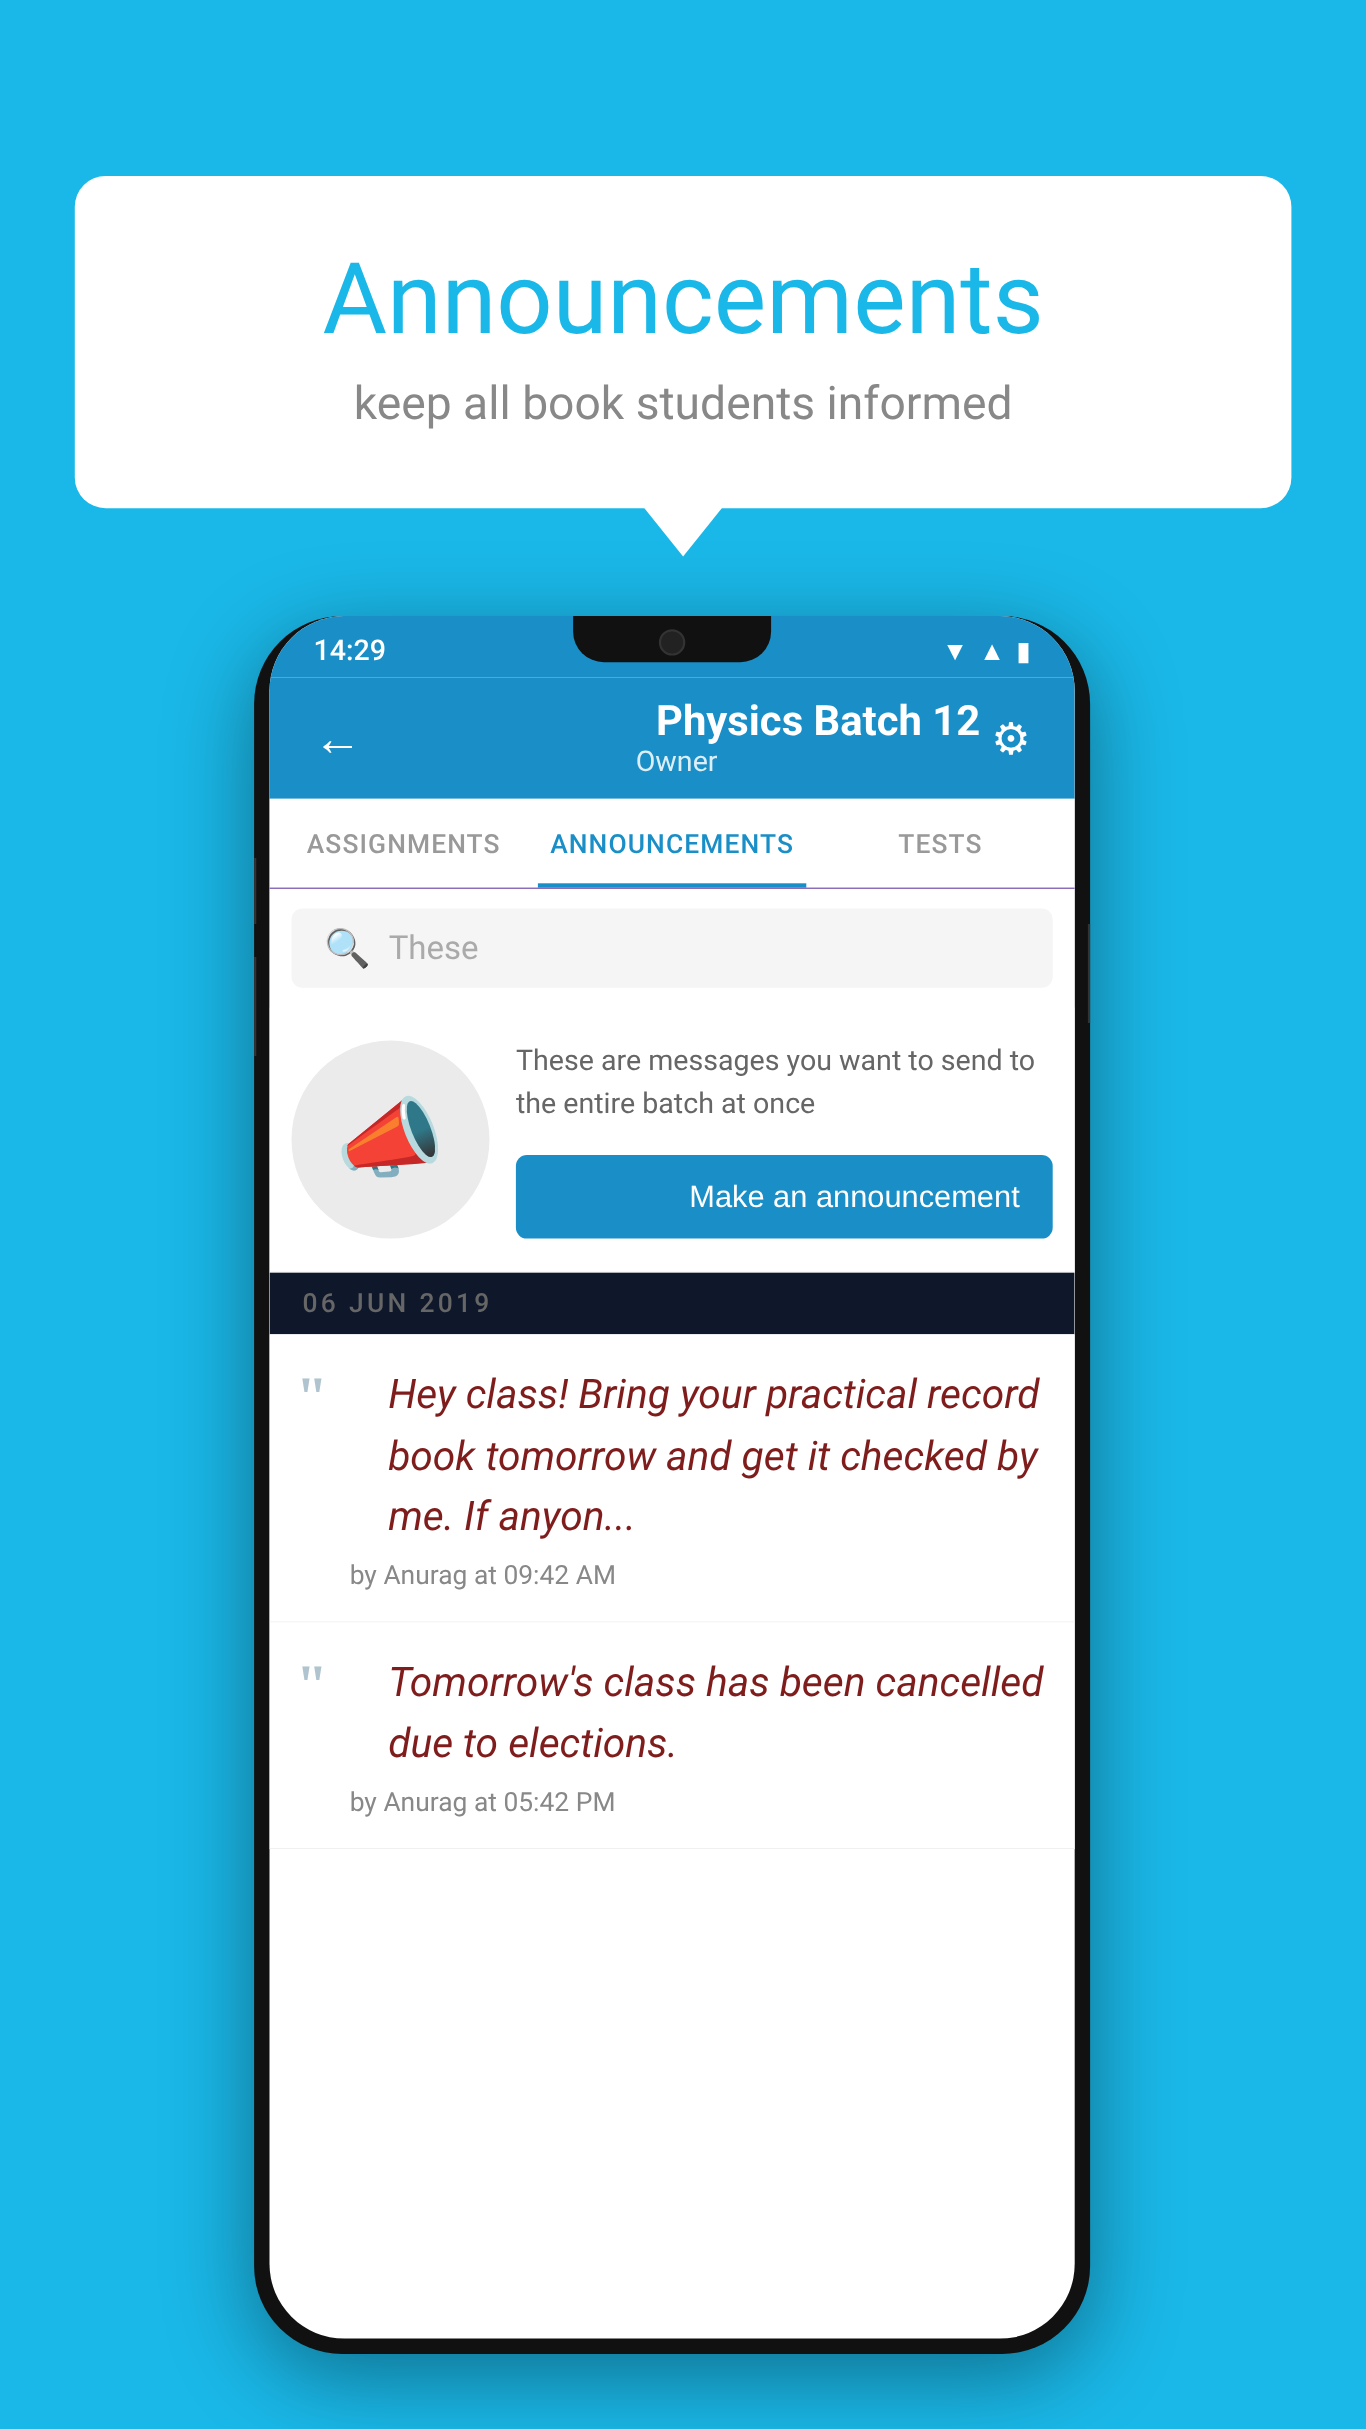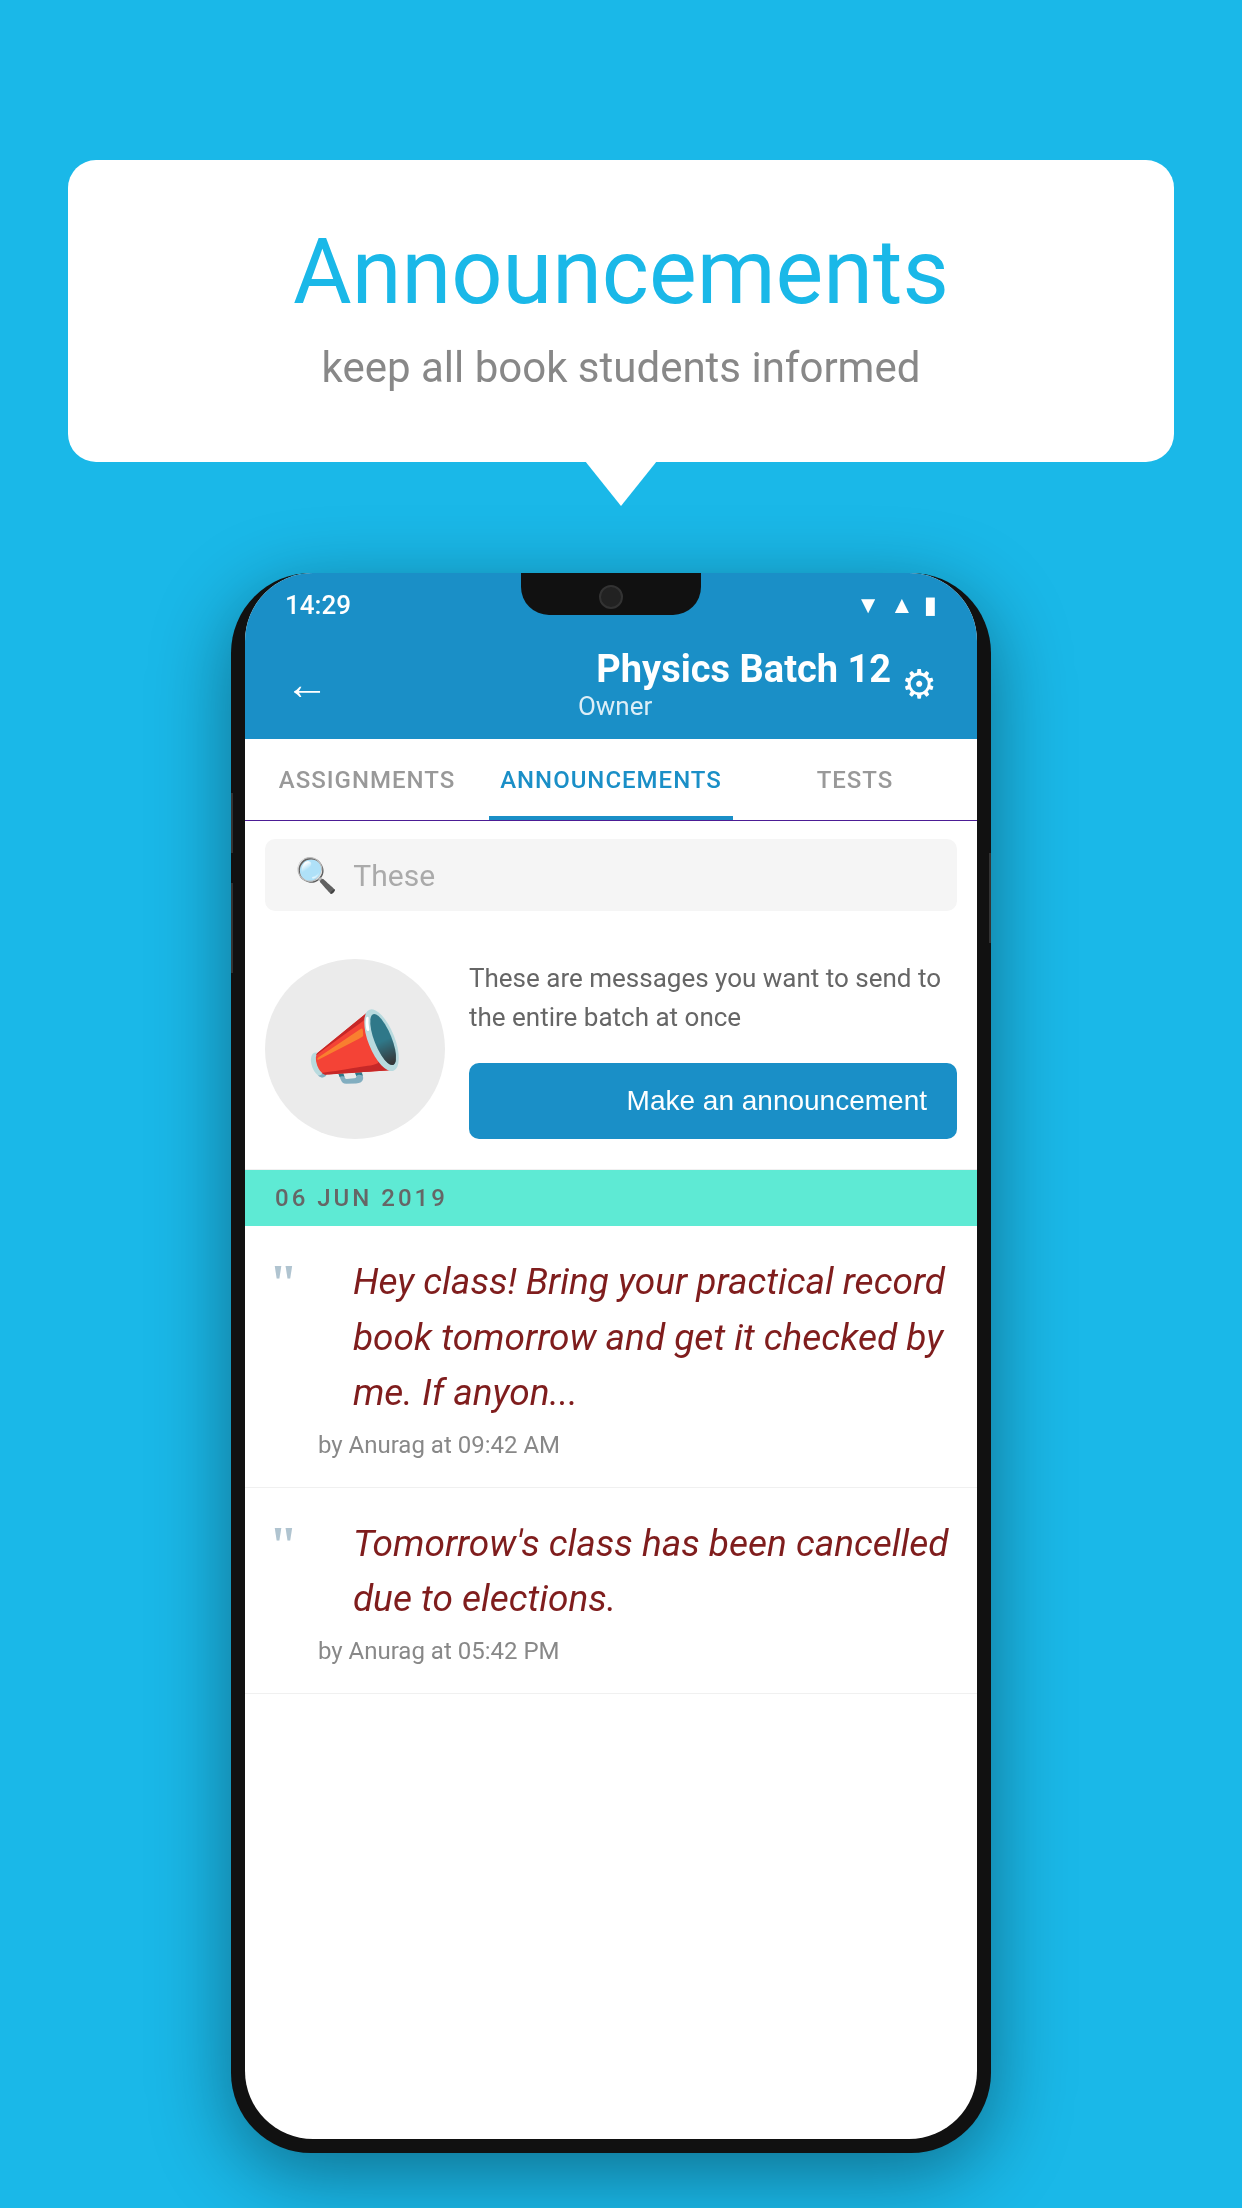--- a/index.html
+++ b/index.html
@@ -55,21 +55,21 @@
 
     .bubble-subtitle {
       font-size: 42px;
       color: #888;
       font-weight: 400;
     }
 
     
     .phone-wrapper {
       position: absolute;
-      top: 573px;
+      top: 560px;
       left: 50%;
       transform: translateX(-50%);
       width: 780px;
     }
 
     .phone {
       background: #111;
       border-radius: 80px;
       padding: 0;
       width: 760px;
@@ -297,21 +297,21 @@
       border-radius: 10px;
       padding: 22px 30px;
       font-size: 28px;
       cursor: pointer;
       text-align: right;
       width: 100%;
     }
 
     
     .date-divider {
-      background: #5eead4;
+      background: #0f172a;
       padding: 14px 30px;
       font-size: 24px;
       color: #666;
       letter-spacing: 3px;
       font-weight: 500;
     }
 
     
     .message-item {
       display: flex;

